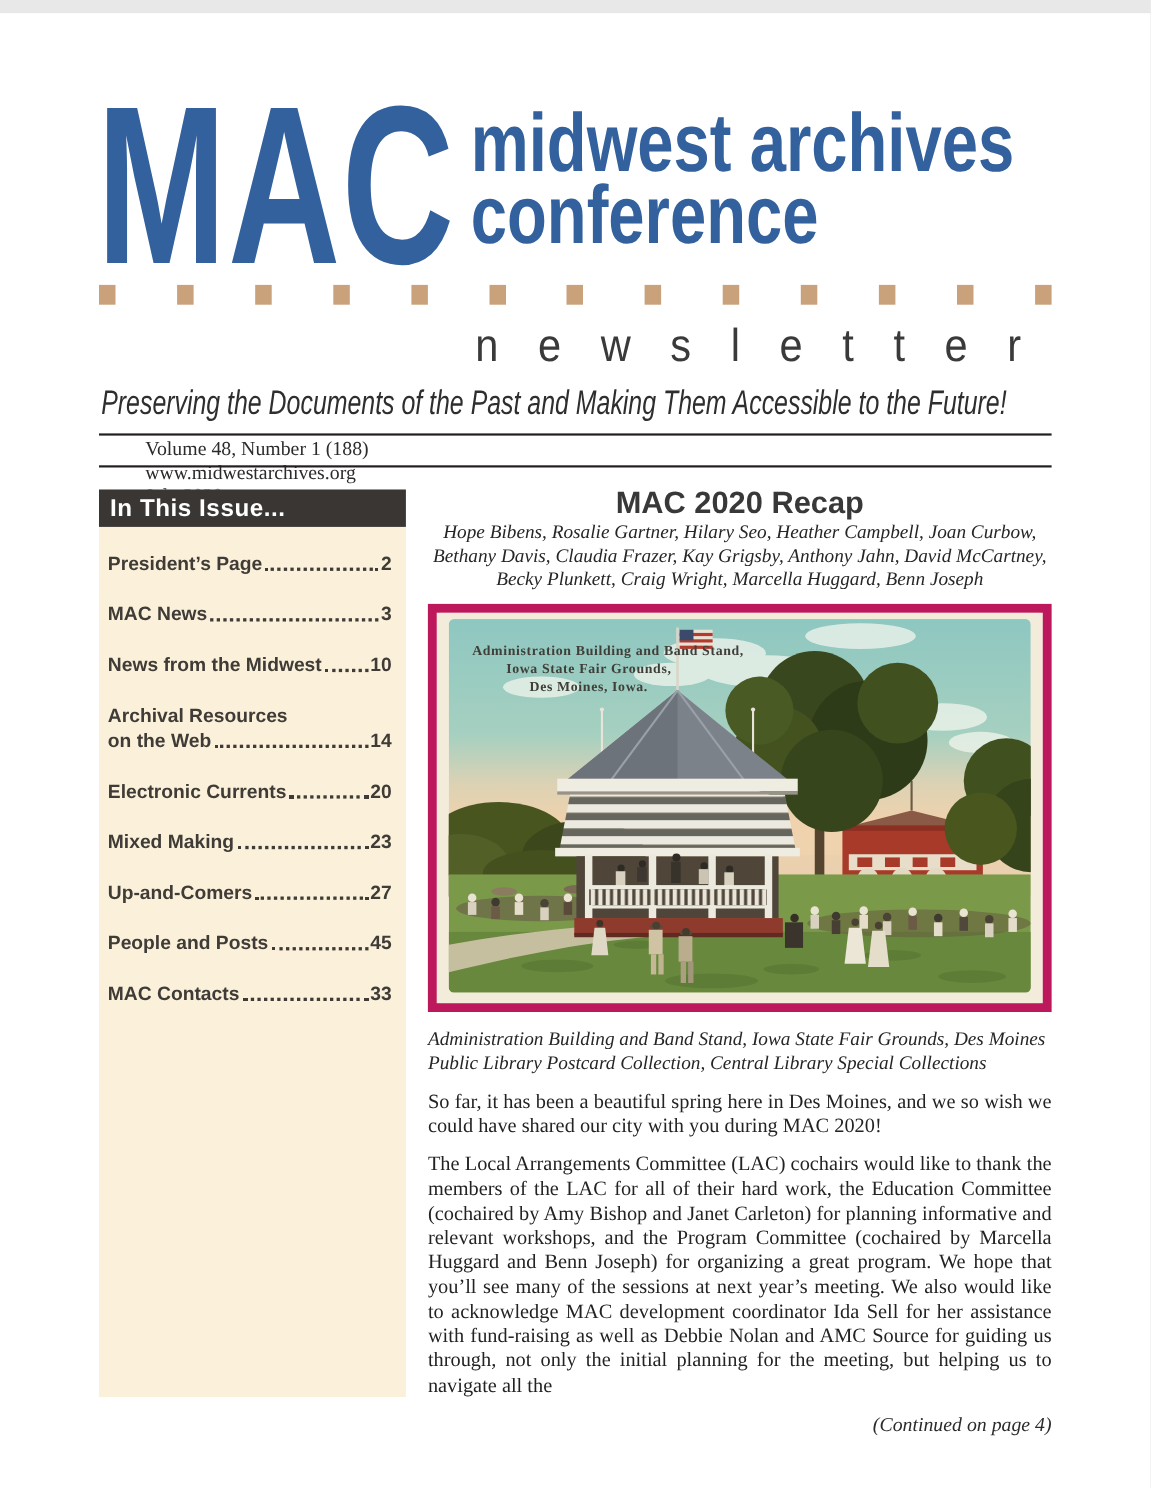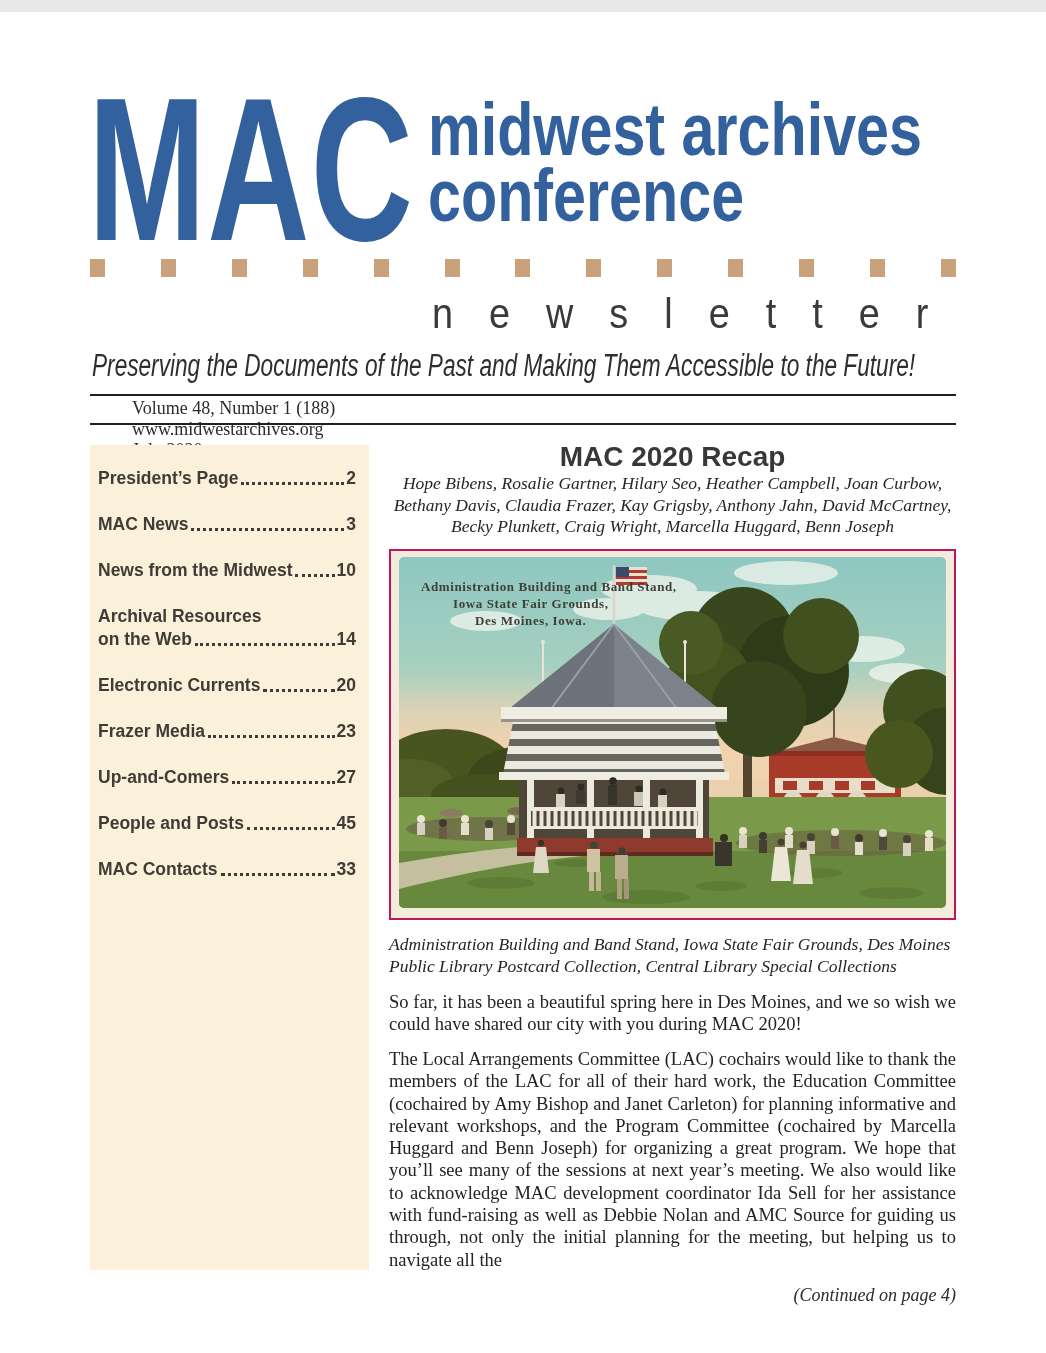--- a/index.html
+++ b/index.html
@@ -67,21 +67,21 @@
     position:absolute;left:389px;top:429px;width:567px;text-align:center;
     font-size:28px;font-weight:bold;color:#383838;
   }
   .byline{
     position:absolute;left:389px;top:461px;width:567px;text-align:center;
     font-family:"Liberation Serif",serif;font-style:italic;
     font-size:17.5px;line-height:21.5px;color:#262626;
   }
   .figure{
     position:absolute;left:389px;top:537px;width:567px;height:371px;
-    border:2px solid #be185d;box-sizing:border-box;background:#f3ecdb;
+    border:8px solid #be185d;box-sizing:border-box;background:#f3ecdb;
   }
   .figure svg{display:block;width:100%;height:100%;}
   .fig-caption{
     position:absolute;left:389px;top:921px;width:567px;
     font-family:"Liberation Serif",serif;font-style:italic;
     font-size:17.5px;line-height:22px;color:#262626;
   }
   .body-para{
     position:absolute;left:389px;width:567px;margin:0;
     font-family:"Liberation Serif",serif;font-size:18.5px;line-height:22.3px;
@@ -129,20 +129,21 @@
 
   <div class="rule rule-top"></div>
   <div class="issue-line">
     <span>Volume 48, Number 1 (188)</span>
     <span>www.midwestarchives.org</span>
     <span>July 2020</span>
   </div>
   <div class="rule rule-bottom"></div>
 
   <div class="sidebar">
+    <div class="sidebar-header">In This Issue...</div>
     <div class="toc">
       <div class="toc-row">
         <span class="toc-label">President’s Page</span>
           <span class="leader"></span>
           <span class="toc-page">2</span>
       </div>
       <div class="toc-row">
         <span class="toc-label">MAC News</span>
           <span class="leader"></span>
           <span class="toc-page">3</span>
@@ -159,21 +160,21 @@
         <span class="toc-label">on the Web</span>
           <span class="leader"></span>
           <span class="toc-page">14</span>
       </div>
       <div class="toc-row">
         <span class="toc-label">Electronic Currents</span>
           <span class="leader"></span>
           <span class="toc-page">20</span>
       </div>
       <div class="toc-row">
-        <span class="toc-label">Frazer Media</span>
+        <span class="toc-label">Mixed Making</span>
           <span class="leader"></span>
           <span class="toc-page">23</span>
       </div>
       <div class="toc-row">
         <span class="toc-label">Up-and-Comers</span>
           <span class="leader"></span>
           <span class="toc-page">27</span>
       </div>
       <div class="toc-row">
         <span class="toc-label">People and Posts</span>

